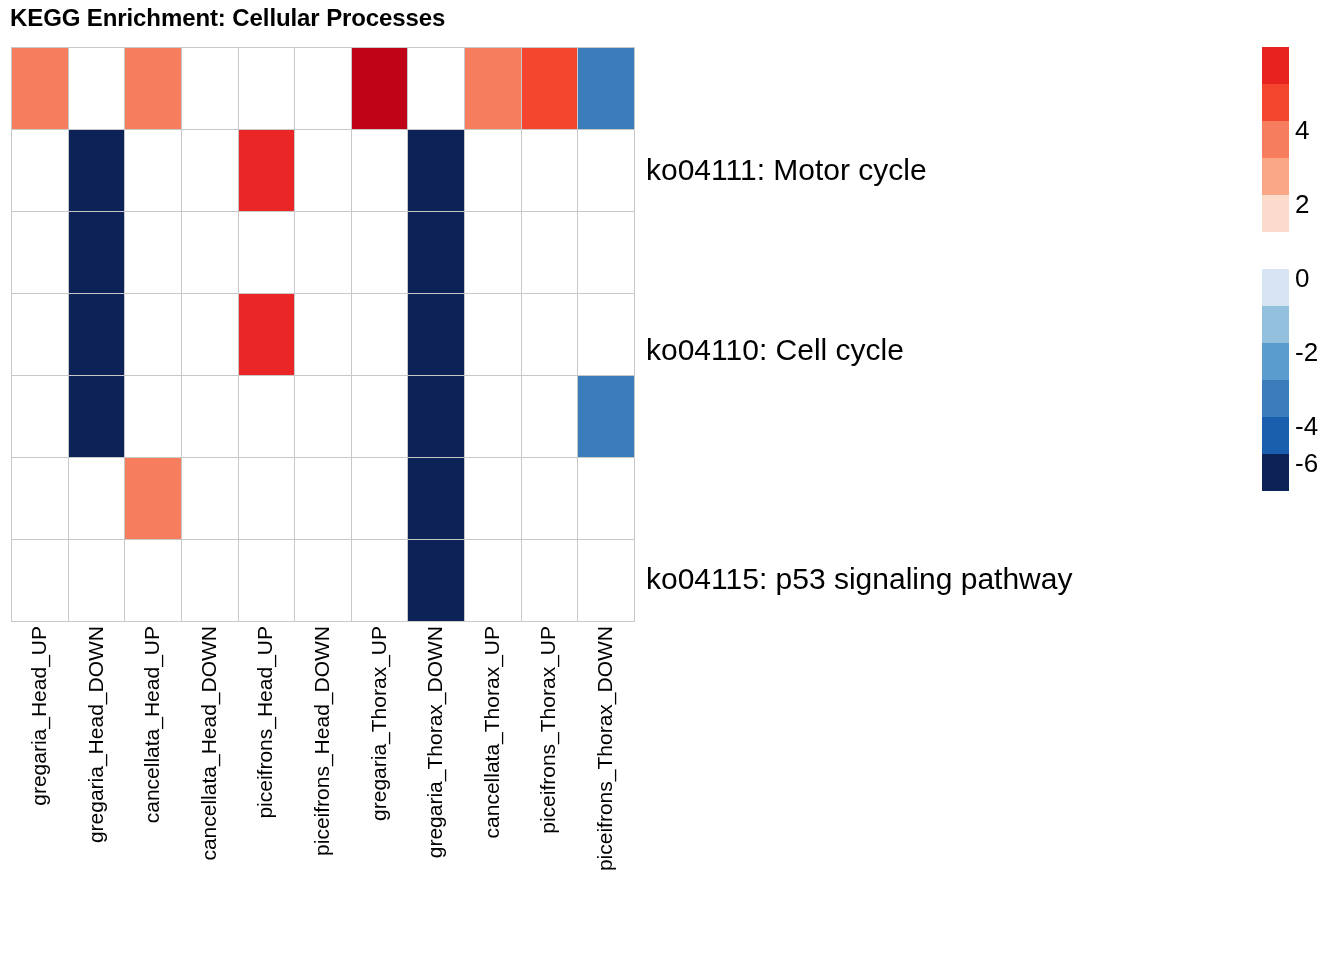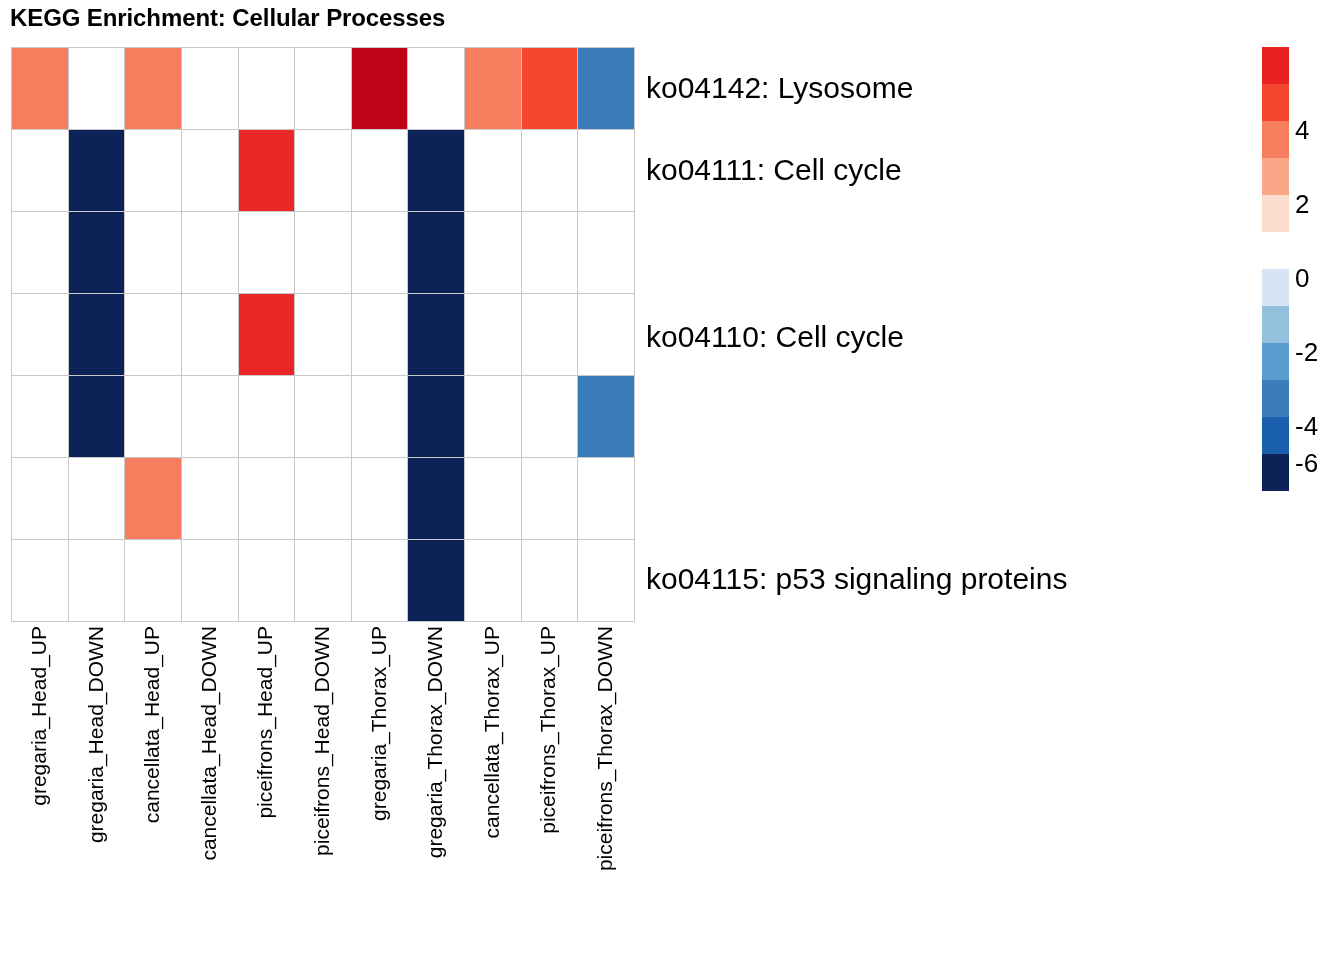--- a/index.html
+++ b/index.html
@@ -193,24 +193,23 @@
     <div class="hm-cell" style="background: rgb(255, 255, 255);"></div>
     <div class="hm-cell" style="background: rgb(255, 255, 255);"></div>
     <div class="hm-cell" style="background: rgb(255, 255, 255);"></div>
     <div class="hm-cell" style="background: rgb(13, 35, 87);"></div>
     <div class="hm-cell" style="background: rgb(255, 255, 255);"></div>
     <div class="hm-cell" style="background: rgb(255, 255, 255);"></div>
     <div class="hm-cell" style="background: rgb(255, 255, 255);"></div>
   </div>
 
 <div id="row-labels">
-    <div class="row-label" style="top: 0px; height: 81.8571px;">ko04142: Lysosome</div>
-    <div class="row-label" style="top: 81.8571px; height: 81.8571px;">ko04111: Cell cycle</div>
-    <div class="row-label" style="top: 249px; height: 81.8571px; text-align: center;">ko04110: Cell cycle</div>
-    <div class="row-label" style="top: 491.143px; height: 81.8571px;">ko04115: p53 signaling proteins</div>
+    <div class="row-label" style="top: 81.8571px; height: 81.8571px;">ko04111: Motor cycle</div>
+    <div class="row-label" style="top: 262px; height: 81.8571px; text-align: center;">ko04110: Cell cycle</div>
+    <div class="row-label" style="top: 491.143px; height: 81.8571px;">ko04115: p53 signaling pathway</div>
   </div>
 
 <div id="col-labels">
     <div class="col-label" style="left: 0px; width: 56.5455px;">
       <span>gregaria_Head_UP</span>
     </div>
     <div class="col-label" style="left: 56.5455px; width: 56.5455px;">
       <span>gregaria_Head_DOWN</span>
     </div>
     <div class="col-label" style="left: 113.091px; width: 56.5455px;">

